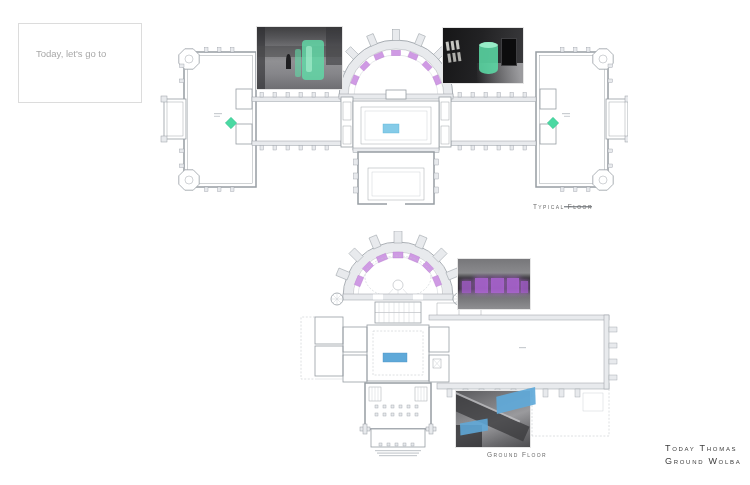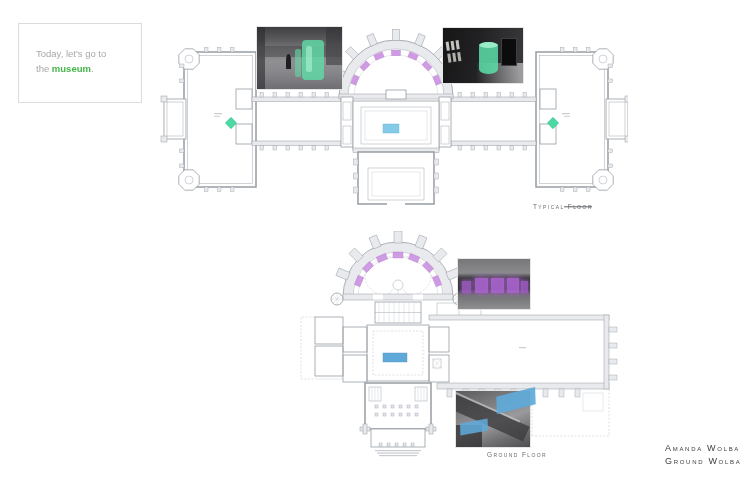--- a/index.html
+++ b/index.html
@@ -63,21 +63,20 @@
     background:linear-gradient(160deg,#5a5a5d 0%,#7d7d80 30%,#9a9a9d 55%,#6b6b6e 80%,#4e4e51 100%);}
   .shape{position:absolute;}
 </style>
 </head>
 <body>
 
 <div class="canvas">
 
   <div class="intro-card">
     <div>Today, let's go to</div>
-    <div><span>the </span><span class="green">museum</span><span>.</span></div>
   </div>
 
   <svg class="plan-svg svg-typical" width="472" height="208" viewBox="0 0 472 208">
 
     <g>
       <rect class="wl" x="28" y="50" width="72" height="135"></rect>
       <rect class="ws" x="31.5" y="53.5" width="65" height="128"></rect>
       <polygon class="wlt" points="28.8,46.8 37.2,46.8 43.2,52.8 43.2,61.2 37.2,67.2 28.8,67.2 22.8,61.2 22.8,52.8"></polygon>
       <circle class="ws" cx="33" cy="57" r="4"></circle>
       <polygon class="wlt" points="28.8,167.8 37.2,167.8 43.2,173.8 43.2,182.2 37.2,188.2 28.8,188.2 22.8,182.2 22.8,173.8"></polygon>
@@ -375,17 +374,17 @@
       <div class="shape" style="left:-5px;top:15px;width:72px;height:2px;background:#c7c7ca;opacity:.7;transform:rotate(24deg);"></div>
       <div class="shape" style="left:0;bottom:0;width:26px;height:22px;background:#2e2e30;opacity:.75;"></div>
     </div>
     <div class="shape" style="left:40px;top:1px;width:40px;height:17px;background:var(--hl-blue);opacity:.92;transform:rotate(-14deg) skewX(-12deg);"></div>
     <div class="shape" style="left:4px;top:30px;width:28px;height:12px;background:var(--hl-blue);opacity:.88;transform:rotate(-10deg) skewX(-8deg);"></div>
   </div>
 
   <div class="plan-label label-ground">Ground Floor</div>
 
   <div class="credits">
-    <div>Amanda Wolba</div>
+    <div>Today Thomas</div>
     <div>Ground Wolba</div>
   </div>
 
 </div>
 
 </body></html>

